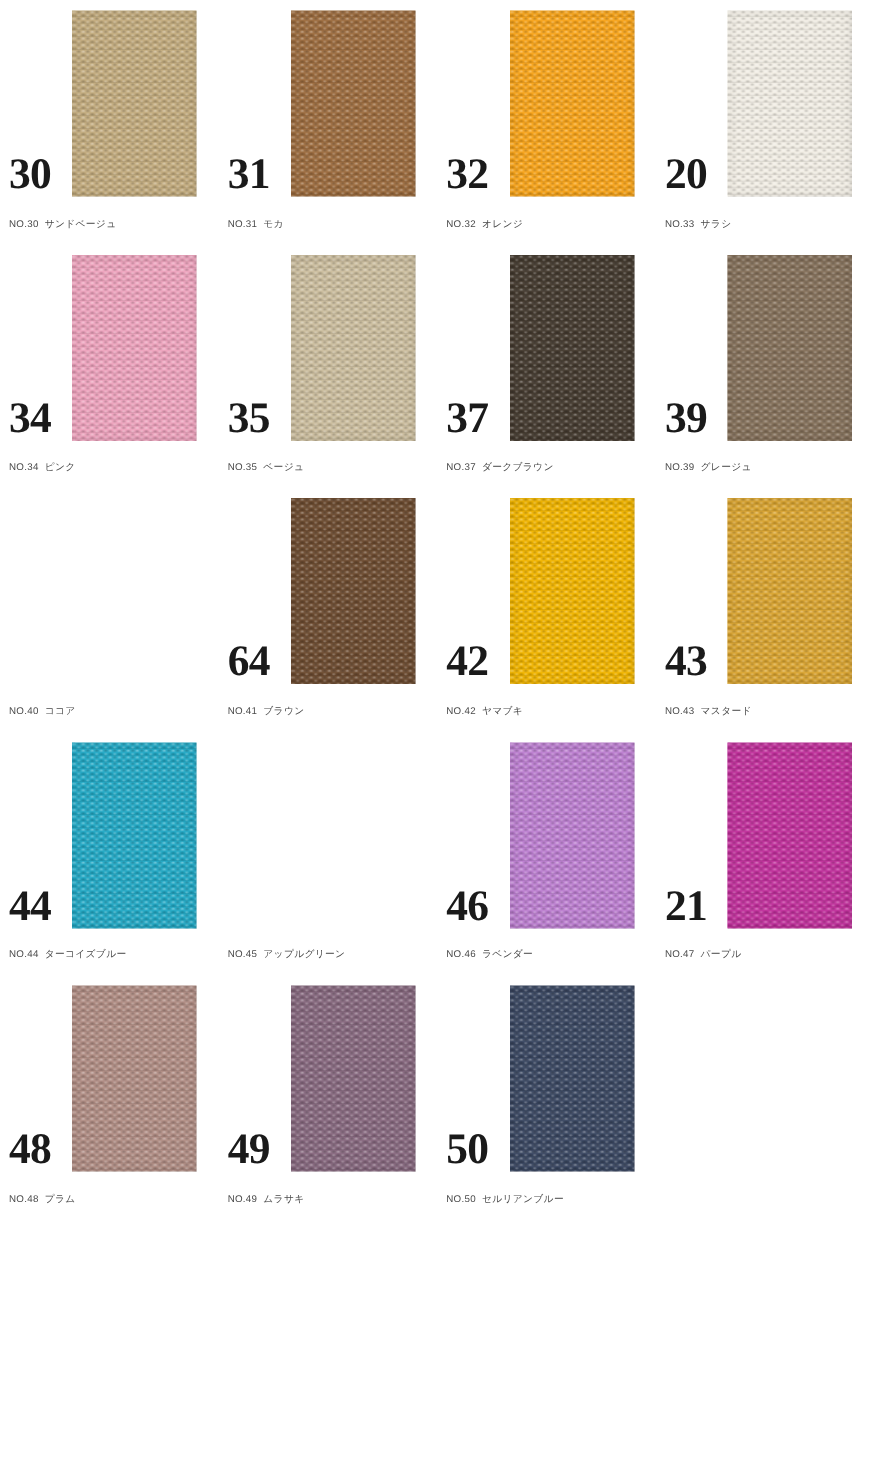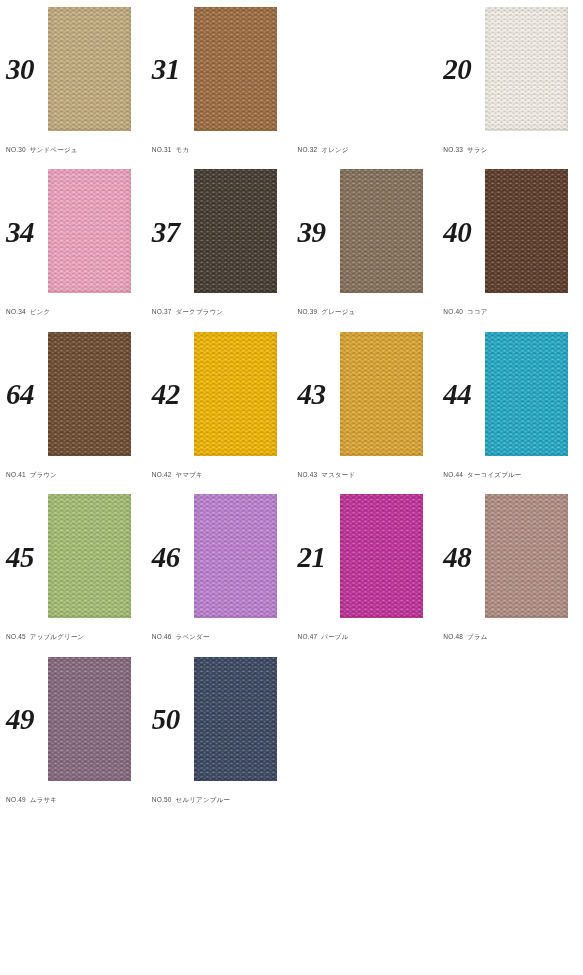--- a/index.html
+++ b/index.html
@@ -28,23 +28,22 @@
     position: relative;
     box-sizing: border-box;
     padding: 6px 8px 0 6px;
     display: flex;
     flex-direction: column;
   }
 
   .swatch-top {
     display: flex;
     flex-direction: row;
-    align-items: center;
+    align-items: flex-end;
     height: 125px;
-    font-style: italic;
   }
 
   .swatch-number {
     font-family: "Liberation Serif", serif;
     font-size: 29px;
     font-weight: 700;
     line-height: 1;
     color: #1a1a1a;
     width: 42px;
     flex: 0 0 42px;
@@ -111,55 +110,62 @@
       <div class="swatch-label"><span class="code">NO.30</span><span class="name">サンドベージュ</span></div>
     </div>
     <div class="swatch-cell">
       <div class="swatch-top">
         <div class="swatch-number">31</div>
         <div class="swatch-chip" style="background-color: rgb(156, 108, 63);"></div>
       </div>
       <div class="swatch-label"><span class="code">NO.31</span><span class="name">モカ</span></div>
     </div>
     <div class="swatch-cell">
+      <div class="swatch-top">
+        <div class="swatch-number">32</div>
+        <div class="swatch-chip" style="background-color: rgb(247, 164, 27);"></div>
+      </div>
       <div class="swatch-label"><span class="code">NO.32</span><span class="name">オレンジ</span></div>
     </div>
     <div class="swatch-cell">
       <div class="swatch-top">
         <div class="swatch-number">20</div>
         <div class="swatch-chip" style="background-color: rgb(241, 237, 228);"></div>
       </div>
       <div class="swatch-label"><span class="code">NO.33</span><span class="name">サラシ</span></div>
     </div>
     <div class="swatch-cell">
       <div class="swatch-top">
         <div class="swatch-number">34</div>
         <div class="swatch-chip" style="background-color: rgb(237, 163, 189);"></div>
       </div>
       <div class="swatch-label"><span class="code">NO.34</span><span class="name">ピンク</span></div>
     </div>
     <div class="swatch-cell">
       <div class="swatch-top">
+        <div class="swatch-number">35</div>
+        <div class="swatch-chip" style="background-color: rgb(203, 189, 158);"></div>
+      </div>
+      <div class="swatch-label"><span class="code">NO.35</span><span class="name">ベージュ</span></div>
+    </div>
+    <div class="swatch-cell">
+      <div class="swatch-top">
         <div class="swatch-number">37</div>
         <div class="swatch-chip" style="background-color: rgb(68, 58, 47);"></div>
       </div>
       <div class="swatch-label"><span class="code">NO.37</span><span class="name">ダークブラウン</span></div>
     </div>
     <div class="swatch-cell">
       <div class="swatch-top">
         <div class="swatch-number">39</div>
         <div class="swatch-chip" style="background-color: rgb(132, 112, 90);"></div>
       </div>
       <div class="swatch-label"><span class="code">NO.39</span><span class="name">グレージュ</span></div>
     </div>
     <div class="swatch-cell">
-      <div class="swatch-top">
-        <div class="swatch-number">40</div>
-        <div class="swatch-chip" style="background-color: rgb(92, 59, 41);"></div>
-      </div>
       <div class="swatch-label"><span class="code">NO.40</span><span class="name">ココア</span></div>
     </div>
     <div class="swatch-cell">
       <div class="swatch-top">
         <div class="swatch-number">64</div>
         <div class="swatch-chip" style="background-color: rgb(108, 75, 48);"></div>
       </div>
       <div class="swatch-label"><span class="code">NO.41</span><span class="name">ブラウン</span></div>
     </div>
     <div class="swatch-cell">
@@ -177,24 +183,20 @@
       <div class="swatch-label"><span class="code">NO.43</span><span class="name">マスタード</span></div>
     </div>
     <div class="swatch-cell">
       <div class="swatch-top">
         <div class="swatch-number">44</div>
         <div class="swatch-chip" style="background-color: rgb(35, 168, 196);"></div>
       </div>
       <div class="swatch-label"><span class="code">NO.44</span><span class="name">ターコイズブルー</span></div>
     </div>
     <div class="swatch-cell">
-      <div class="swatch-top">
-        <div class="swatch-number">45</div>
-        <div class="swatch-chip" style="background-color: rgb(163, 189, 114);"></div>
-      </div>
       <div class="swatch-label"><span class="code">NO.45</span><span class="name">アップルグリーン</span></div>
     </div>
     <div class="swatch-cell">
       <div class="swatch-top">
         <div class="swatch-number">46</div>
         <div class="swatch-chip" style="background-color: rgb(188, 127, 208);"></div>
       </div>
       <div class="swatch-label"><span class="code">NO.46</span><span class="name">ラベンダー</span></div>
     </div>
     <div class="swatch-cell">

